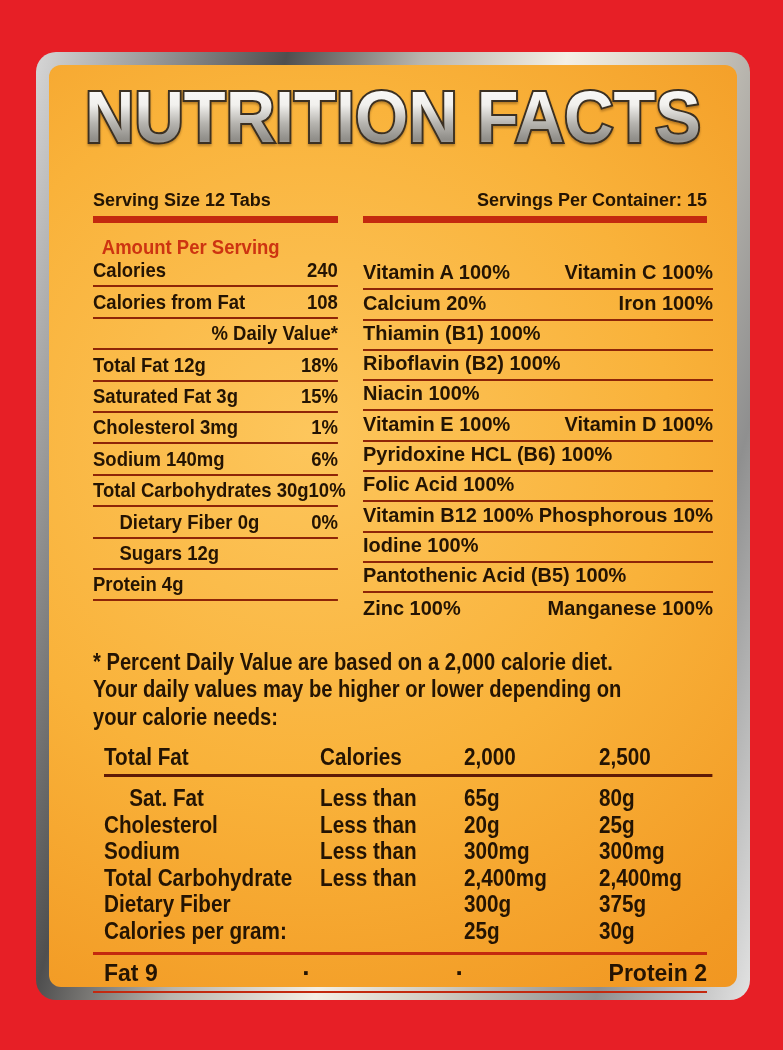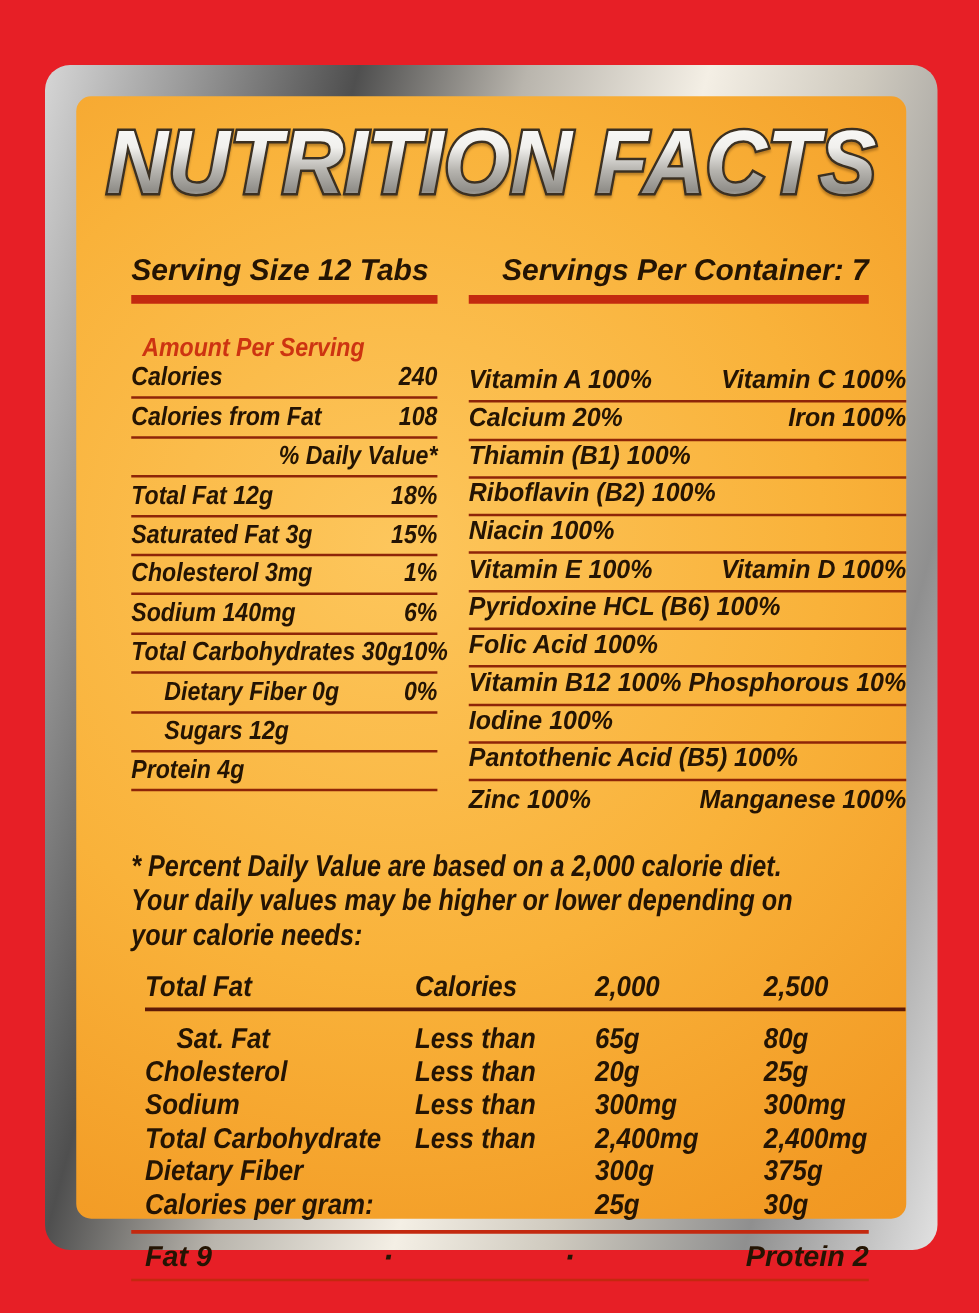--- a/index.html
+++ b/index.html
@@ -5,38 +5,37 @@
   html,body{margin:0;padding:0;}
   body{
     width:783px;height:1050px;position:relative;overflow:hidden;
     background:#e71f26;
     font-family:"Liberation Sans",sans-serif;
     font-weight:bold;
     color:#241403;
   }
   .frame{
     position:absolute;left:36px;top:52px;width:714px;height:948px;
-    box-sizing:border-box;padding:25px;border-radius:20px;
+    box-sizing:border-box;padding:13px;border-radius:20px;
     background:linear-gradient(105deg,#d6d6d6 0%,#9a9a9a 12%,#4f4f4f 26%,#b9b5ad 40%,#f4efe5 55%,#cfcabf 68%,#8f8f8f 84%,#e2e2e2 100%);
-    font-style:italic;
   }
   .panel{
     width:100%;height:100%;border-radius:12px;position:relative;
     background:radial-gradient(ellipse 130% 95% at 38% 40%,#fdc65c 0%,#f9b23a 40%,#f29a24 72%,#ee8c18 100%);
   }
   .title-wrap{padding-top:20px;text-align:center;}
   .title-svg{width:640px;height:70px;filter:drop-shadow(0 2px 1px rgba(70,35,0,.35));}
   .title-svg text{font-family:"Liberation Sans",sans-serif;font-weight:bold;}
 
-  .serving-row{display:flex;justify-content:space-between;margin:31px 30px 0 44px;font-size:24px;white-space:nowrap;}
+  .serving-row{display:flex;justify-content:space-between;margin:31px 30px 0 44px;font-size:18px;white-space:nowrap;}
   .serving-lines{display:flex;gap:25px;margin:5px 30px 0 44px;}
   .serving-lines .l1{width:245px;height:7px;background:#c3290f;}
   .serving-lines .l2{flex:1;height:7px;background:#c3290f;}
 
-  .columns{display:flex;gap:25px;margin:17px 30px 0 44px;align-items:flex-start;}
+  .columns{display:flex;gap:25px;margin:5px 30px 0 44px;align-items:flex-start;}
   .col-left{width:245px;}
   .col-left-inner{width:278px;transform:scaleX(0.881);transform-origin:left top;}
   .aps{color:#cd3411;font-size:21px;height:28px;box-sizing:border-box;padding:7px 0 0 10px;white-space:nowrap;}
   .nf-row{display:flex;justify-content:space-between;align-items:flex-end;
     height:31.4px;box-sizing:border-box;padding-bottom:3px;
     border-bottom:2px solid #8e2508;font-size:21px;white-space:nowrap;}
   .nf-row.indent{padding-left:30px;}
   .nf-row.dvh{justify-content:flex-end;}
 
   .col-right{flex:1;}
@@ -79,21 +78,21 @@
             <stop offset="0.78" stop-color="#908e89"></stop>
             <stop offset="1" stop-color="#dddbd7"></stop>
           </linearGradient>
         </defs>
         <text x="320" y="57" text-anchor="middle" textLength="616" lengthAdjust="spacingAndGlyphs" font-size="72" fill="url(#metal)" stroke="#3b3022" stroke-width="4" paint-order="stroke">NUTRITION FACTS</text>
       </svg>
     </div>
 
     <div class="serving-row">
       <span>Serving Size 12 Tabs</span>
-      <span>Servings Per Container: 7</span>
+      <span>Servings Per Container: 15</span>
     </div>
     <div class="serving-lines">
       <div class="l1"></div>
       <div class="l2"></div>
     </div>
 
     <div class="columns">
 
       <div class="col-left">
         <div class="col-left-inner">

